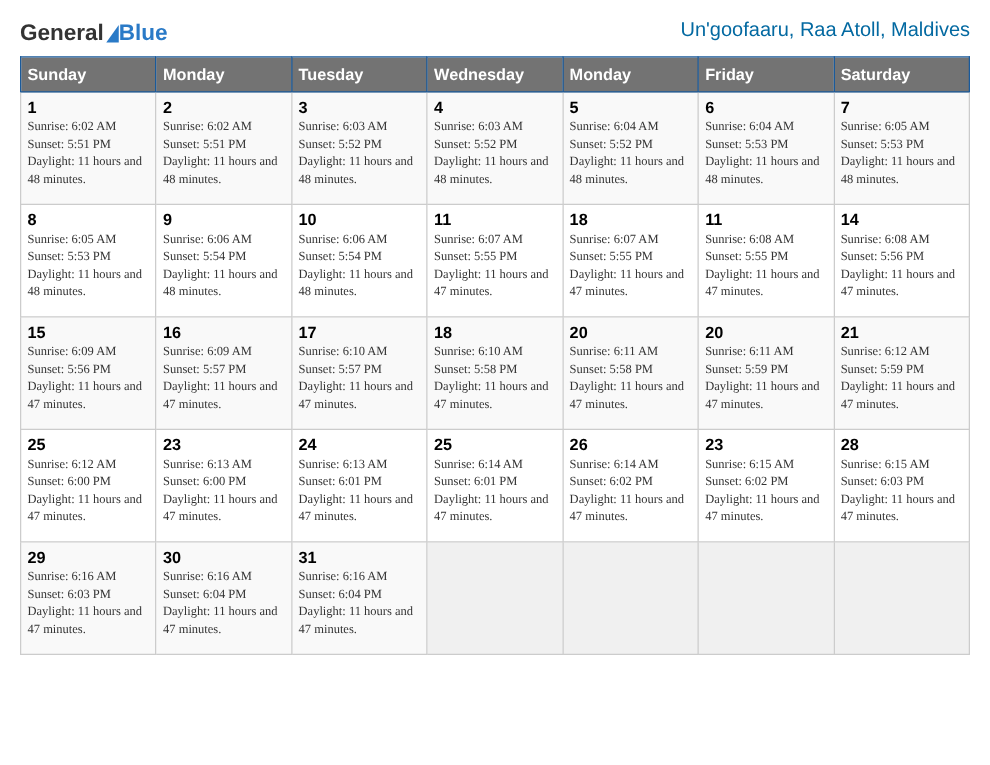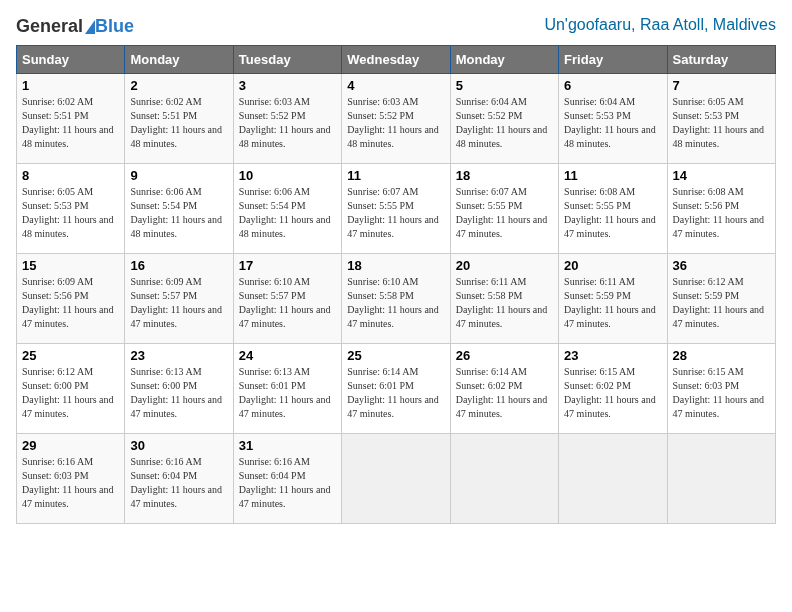--- a/index.html
+++ b/index.html
@@ -169,21 +169,21 @@
         <td><span class="day-num">16</span>
           <span class="day-info">Sunrise: 6:09 AM<br>Sunset: 5:57 PM<br>Daylight: 11 hours and 47 minutes.</span></td>
         <td><span class="day-num">17</span>
           <span class="day-info">Sunrise: 6:10 AM<br>Sunset: 5:57 PM<br>Daylight: 11 hours and 47 minutes.</span></td>
         <td><span class="day-num">18</span>
           <span class="day-info">Sunrise: 6:10 AM<br>Sunset: 5:58 PM<br>Daylight: 11 hours and 47 minutes.</span></td>
         <td><span class="day-num">20</span>
           <span class="day-info">Sunrise: 6:11 AM<br>Sunset: 5:58 PM<br>Daylight: 11 hours and 47 minutes.</span></td>
         <td><span class="day-num">20</span>
           <span class="day-info">Sunrise: 6:11 AM<br>Sunset: 5:59 PM<br>Daylight: 11 hours and 47 minutes.</span></td>
-        <td><span class="day-num">36</span>
+        <td><span class="day-num">21</span>
           <span class="day-info">Sunrise: 6:12 AM<br>Sunset: 5:59 PM<br>Daylight: 11 hours and 47 minutes.</span></td>
       </tr>
       <tr>
         <td><span class="day-num">25</span>
           <span class="day-info">Sunrise: 6:12 AM<br>Sunset: 6:00 PM<br>Daylight: 11 hours and 47 minutes.</span></td>
         <td><span class="day-num">23</span>
           <span class="day-info">Sunrise: 6:13 AM<br>Sunset: 6:00 PM<br>Daylight: 11 hours and 47 minutes.</span></td>
         <td><span class="day-num">24</span>
           <span class="day-info">Sunrise: 6:13 AM<br>Sunset: 6:01 PM<br>Daylight: 11 hours and 47 minutes.</span></td>
         <td><span class="day-num">25</span>

